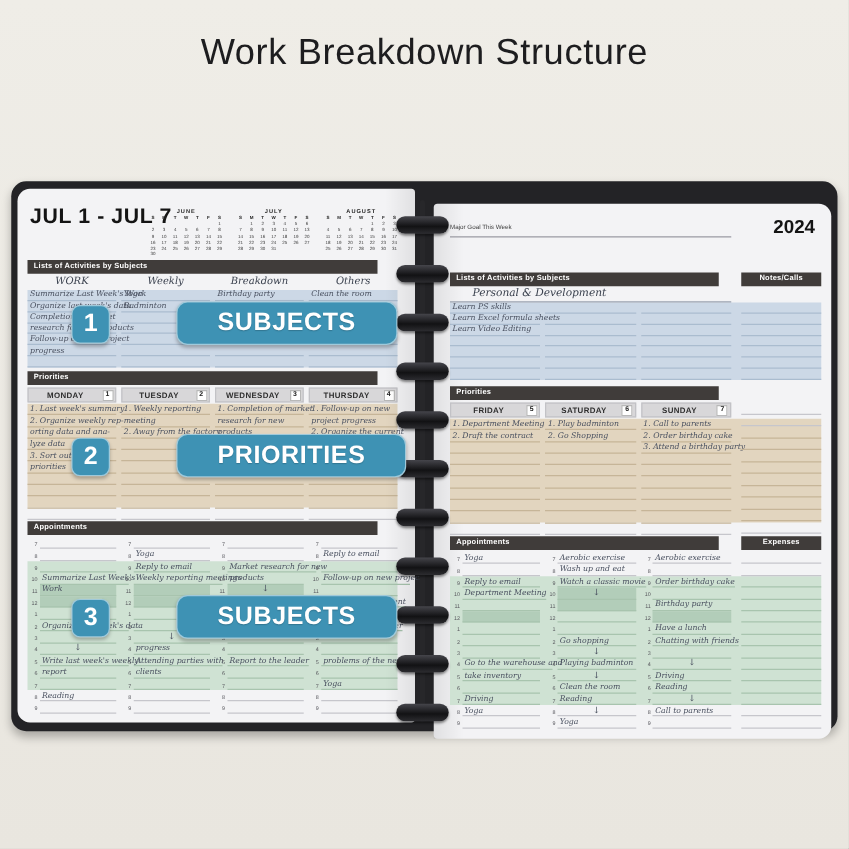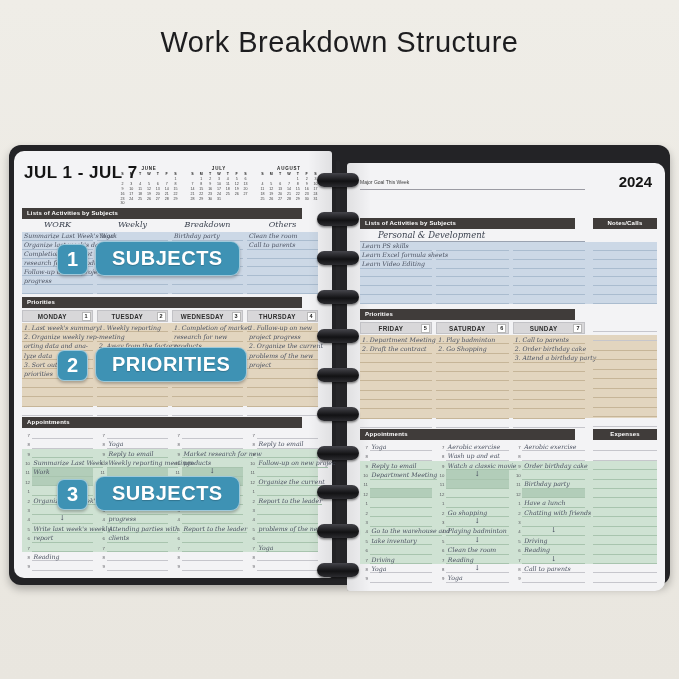--- a/index.html
+++ b/index.html
@@ -95,21 +95,21 @@
   .spine-rod{position:absolute;left:336px;top:160px;width:4px;height:418px;background:#27272a;border-radius:2px;}
   .ring{position:absolute;left:317px;width:42px;height:14px;border-radius:7px;
         background:linear-gradient(180deg,#45454b,#121214 58%,#2c2c30);box-shadow:0 1.5px 2px rgba(0,0,0,.45);}
   
   .co-badge{position:absolute;width:31px;height:31px;border-radius:7px;background:#3e92b4;
       border:1.5px solid rgba(255,255,255,.5);box-shadow:0 2px 3px rgba(0,0,0,.25);color:#fff;
       font-size:20px;font-weight:bold;display:flex;align-items:center;justify-content:center;box-sizing:border-box;}
   .co-label{position:absolute;height:35px;border-radius:9px;background:#3e92b4;
       border:1.5px solid rgba(255,255,255,.5);box-shadow:0 2px 3px rgba(0,0,0,.25);color:#fff;
       font-size:20px;font-weight:bold;letter-spacing:.5px;display:flex;align-items:center;
-      padding:0 16px;box-sizing:border-box;text-shadow:0 1px 1px rgba(0,0,0,.2);}
+      padding:0 32px;box-sizing:border-box;text-shadow:0 1px 1px rgba(0,0,0,.2);margin-left:46px;}
 </style>
 </head>
 <body>
 
 <div class="stage">
   <div class="main-title">Work Breakdown Structure</div>
   <div class="cover"></div>
 
   <div class="page left">
     <div class="lp-date">JUL 1 - JUL 7</div>

